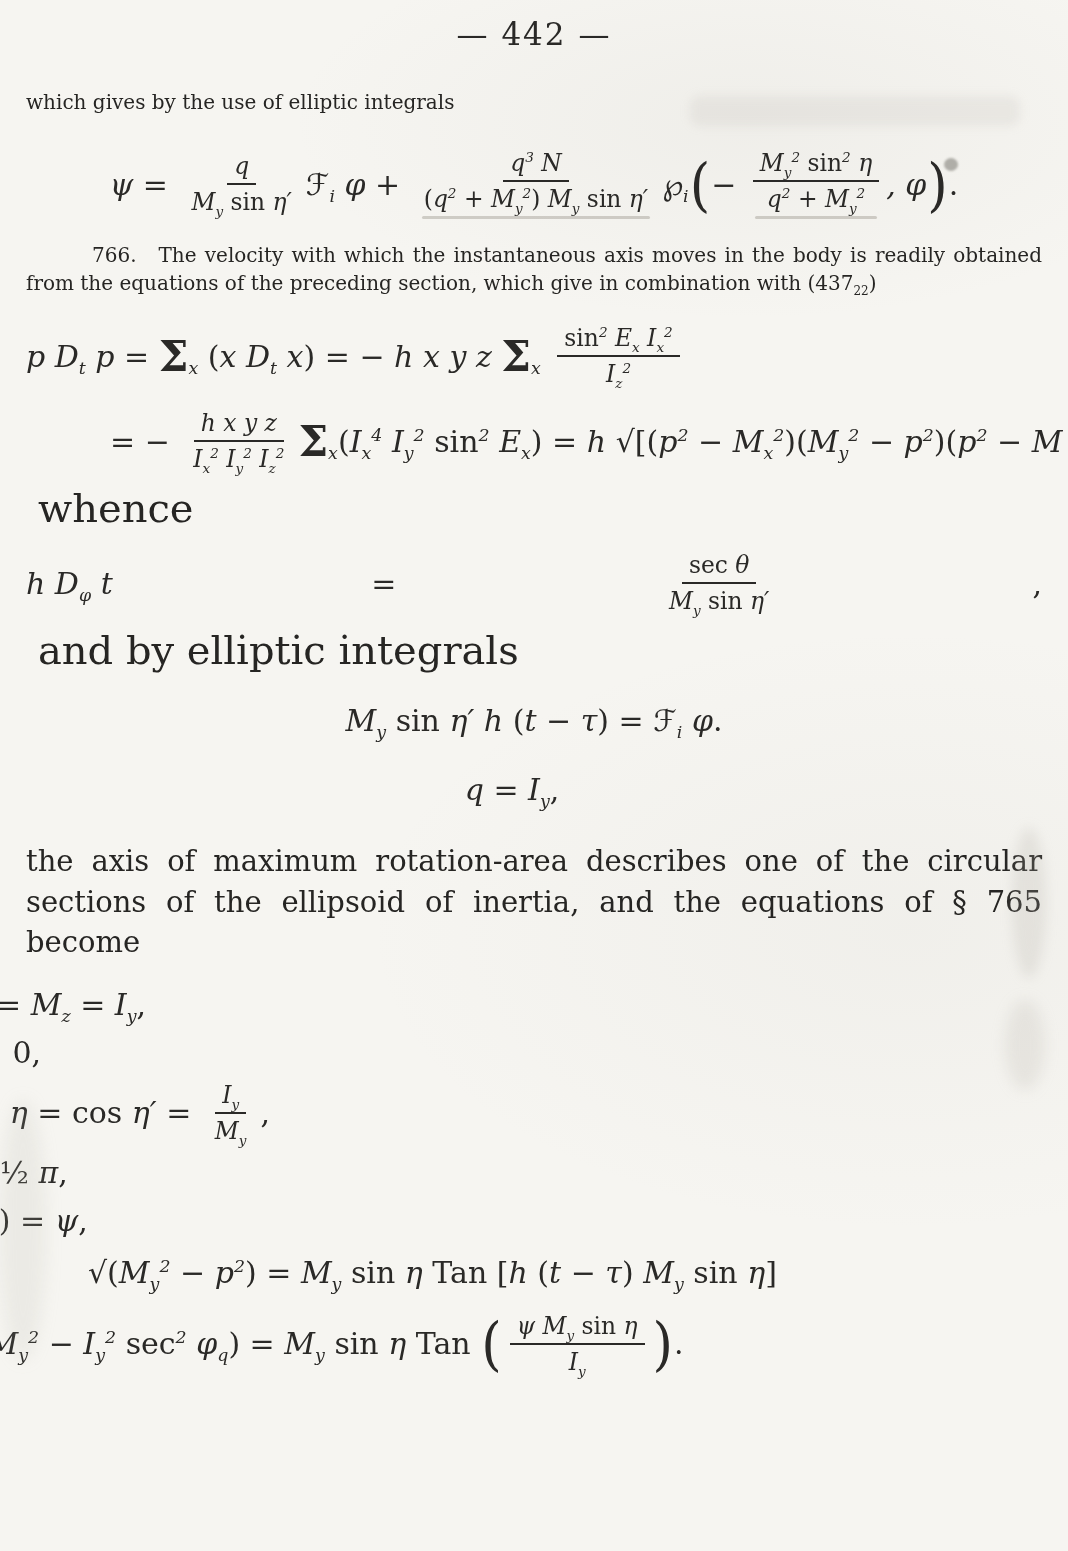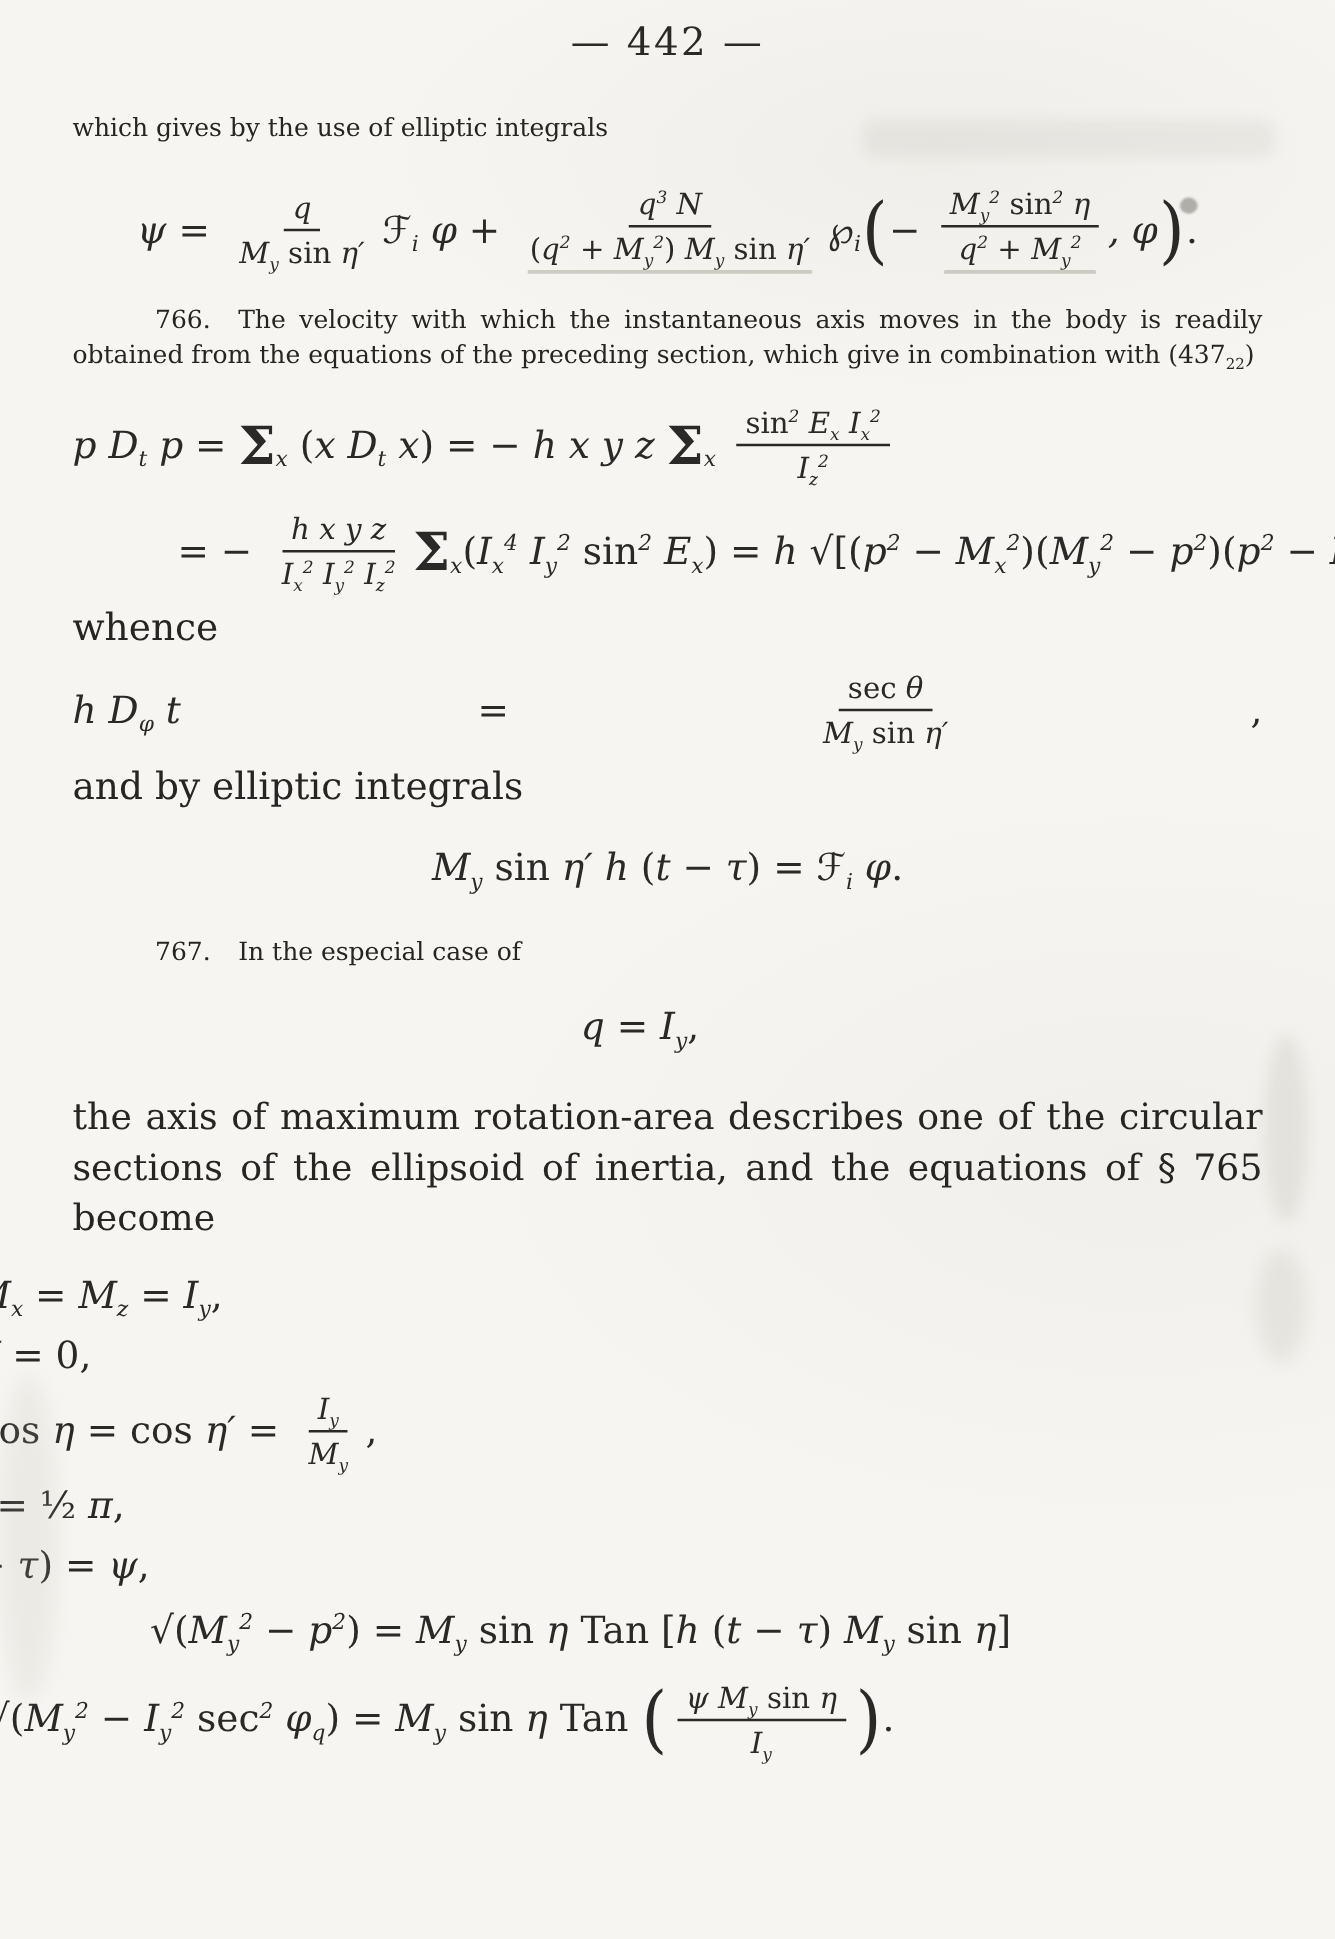--- a/index.html
+++ b/index.html
@@ -5,33 +5,33 @@
   html,body{margin:0;padding:0;}
   body{
     width:1068px;height:1551px;overflow:hidden;position:relative;
     background:
       radial-gradient(ellipse 900px 500px at 85% 60%, rgba(190,188,180,.10), transparent 60%),
       radial-gradient(ellipse 700px 300px at 70% 8%, rgba(190,188,180,.12), transparent 65%),
       #f6f5f1;
     font-family:"DejaVu Serif", serif;
     color:#262523;
   }
-  .page{padding:0 58px;position:relative;}
+  .page{padding:0 26px;position:relative;}
   .pageno{
     text-align:center;font-size:31px;padding-top:16px;letter-spacing:2px;
     color:#2a2927;
   }
   .para{font-size:20px;line-height:1.4;text-align:justify;margin:0;}
   .intro{margin-top:36px;}
   .p766{margin-top:11px;text-indent:66px;}
   .p767{margin-top:30px;text-indent:66px;}
   .itpara{margin-top:30px;font-size:29px;}
   .it{}
   .secno{margin-right:22px;}
-  .label{font-size:30px;margin:0;}
+  .label{font-size:40px;margin:12px;}
   .lab-whence{margin-top:2px;}
   .lab-and{margin-top:4px;}
   sub,sup{font-size:58%;line-height:0;}
   .refsub{font-size:60%;}
 
   .eqrow{
     display:flex;align-items:center;justify-content:center;
     white-space:pre;font-size:30px;color:#2a2927;
   }
   .eqrow.left{justify-content:flex-start;}
@@ -91,21 +91,20 @@
   <div class="eqrow left eq-pdp2"><span class="t-r">= − </span><span class="frac"><span class="num"><span class="t-m">h x y z</span></span><span class="den"><span class="t-m">I<sub>x</sub><sup>2</sup> I<sub>y</sub><sup>2</sup> I<sub>z</sub><sup>2</sup></span></span></span><span class="t-sum">Σ</span><span class="t-m"><sub>x</sub></span><span class="t-r">(</span><span class="t-m">I<sub>x</sub><sup>4</sup> I<sub>y</sub><sup>2</sup> </span><span class="t-r">sin</span><span class="t-m"><sup>2</sup> E<sub>x</sub></span><span class="t-r">) = </span><span class="t-m">h</span><span class="t-r"> √[(</span><span class="t-m">p<sup>2</sup></span><span class="t-r"> − </span><span class="t-m">M<sub>x</sub><sup>2</sup></span><span class="t-r">)(</span><span class="t-m">M<sub>y</sub><sup>2</sup></span><span class="t-r"> − </span><span class="t-m">p<sup>2</sup></span><span class="t-r">)(</span><span class="t-m">p<sup>2</sup></span><span class="t-r"> − </span><span class="t-m">M</span></div>
 
   <p class="label lab-whence">whence</p>
 
   <div class="eqrow eq-hdt"><span class="t-m">h D<sub>φ</sub> t</span><span class="t-r"> = </span><span class="frac"><span class="num"><span class="t-r">sec </span><span class="t-m">θ</span></span><span class="den"><span class="t-m">M<sub>y</sub></span><span class="t-r"> sin </span><span class="t-m">η′</span></span></span><span class="t-r">,</span></div>
 
   <p class="label lab-and">and by elliptic integrals</p>
 
   <div class="eqrow eq-ell"><span class="t-m">M<sub>y</sub></span><span class="t-r"> sin </span><span class="t-m">η′ h </span><span class="t-r">(</span><span class="t-m">t</span><span class="t-r"> − </span><span class="t-m">τ</span><span class="t-r">) = </span><span class="t-s">ℱ</span><span class="t-m"><sub>i</sub> φ</span><span class="t-r">.</span></div>
 
-  <p class="para p767"><span class="secno">767.</span><span>In the especial case of</span></p>
 
   <div class="eqrow eq-q"><span class="t-m">q</span><span class="t-r"> = </span><span class="t-m">I<sub>y</sub></span><span class="t-r">,</span></div>
 
   <p class="para itpara"><span class="it">the axis of maximum rotation-area describes one of the circular sections of the ellipsoid of inertia,</span><span> and the equations of § 765 become</span></p>
 
   <div class="eqlist">
     <div class="eqrow eq-mx"><span class="t-m">M<sub>x</sub></span><span class="t-r"> = </span><span class="t-m">M<sub>z</sub></span><span class="t-r"> = </span><span class="t-m">I<sub>y</sub></span><span class="t-r">,</span></div>
     <div class="eqrow eq-n"><span class="t-m">N</span><span class="t-r"> = 0,</span></div>
     <div class="eqrow eq-cos"><span class="t-r">cos </span><span class="t-m">η</span><span class="t-r"> = cos </span><span class="t-m">η′</span><span class="t-r"> = </span><span class="frac"><span class="num"><span class="t-m">I<sub>y</sub></span></span><span class="den"><span class="t-m">M<sub>y</sub></span></span></span><span class="t-r">,</span></div>
     <div class="eqrow eq-i"><span class="t-m">i</span><span class="t-r"> = ½ </span><span class="t-m">π</span><span class="t-r">,</span></div>

